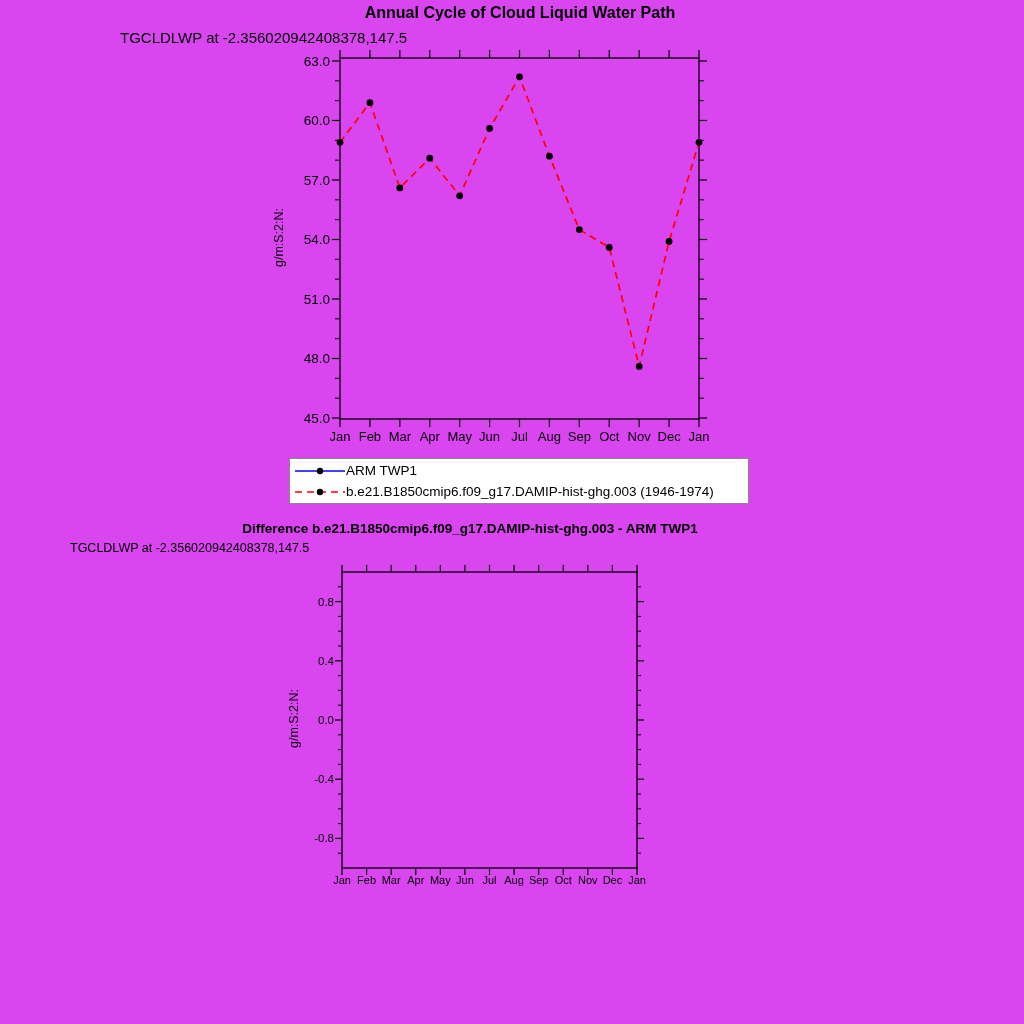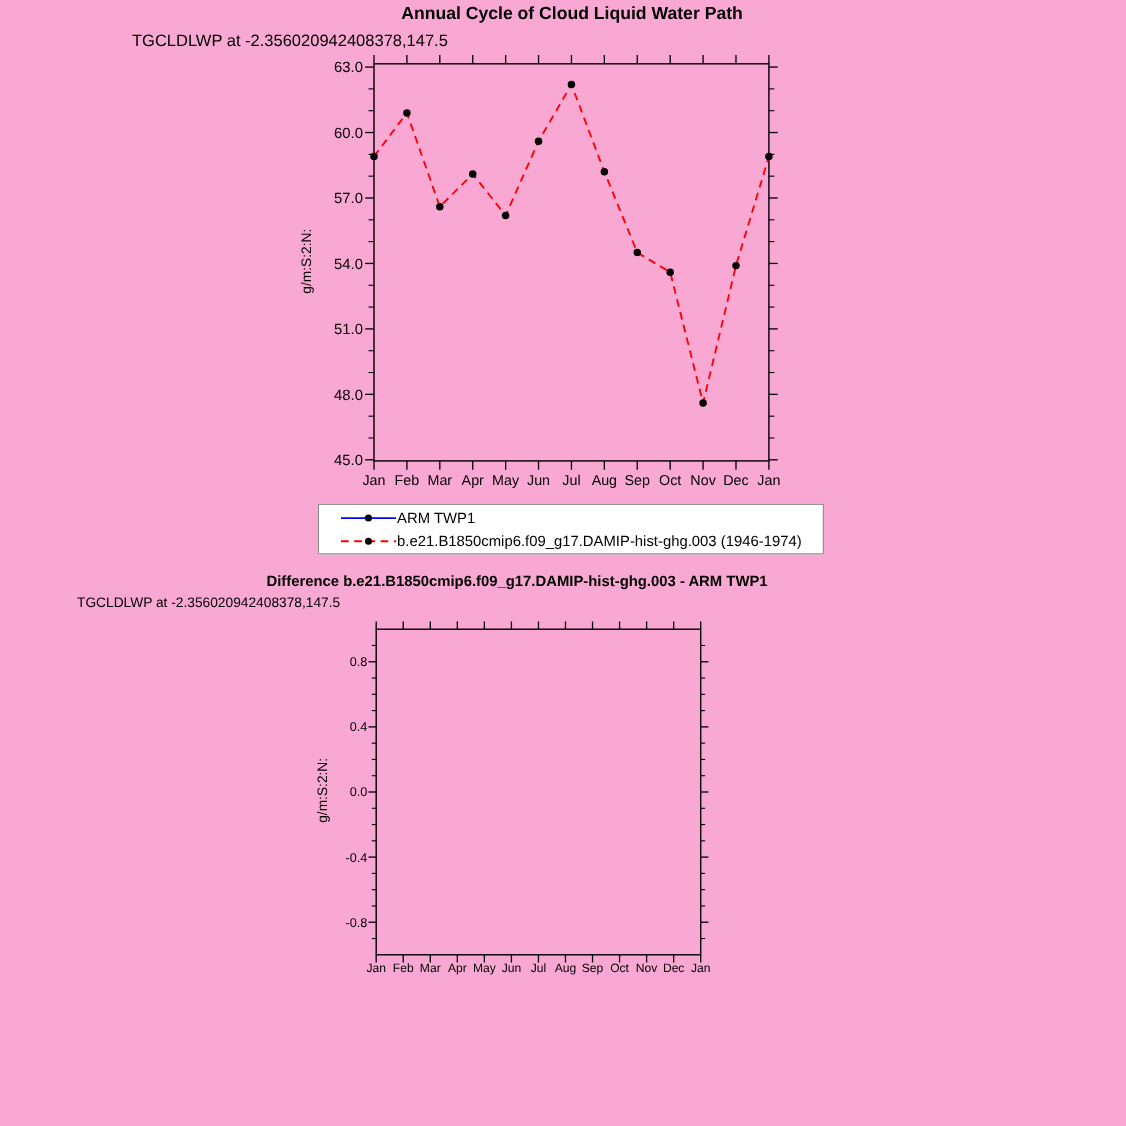--- a/index.html
+++ b/index.html
@@ -1,32 +1,32 @@
 <!DOCTYPE html>
 <html><head>
 <meta charset="utf-8">
 <style>
   html,body{margin:0;padding:0;background:#ffffff;}
-  .page{position:relative;width:1024px;height:1024px;background:#f9a8d4;
+  .page{position:relative;width:1024px;height:1024px;background:#d946ef;
         font-family:"Liberation Sans",sans-serif;color:#000;overflow:hidden;}
   .abs{position:absolute;}
   .title{font-weight:bold;text-align:center;white-space:nowrap;}
   .subtitle{text-align:left;white-space:nowrap;}
   .top-title{left:120px;top:4px;width:800px;font-size:16px;}
   .top-subtitle{left:120px;top:29px;width:800px;font-size:15px;}
   .bottom-title{left:70px;top:521px;width:800px;font-size:13.5px;}
   .bottom-subtitle{left:70px;top:541px;width:800px;font-size:12.5px;}
   .ylab{position:absolute;width:150px;height:15px;text-align:center;
         transform:rotate(-90deg);font-size:12.5px;white-space:nowrap;}
   #ylab-top{left:204px;top:230px;}
   #ylab-bottom{left:219px;top:711px;}
   #plot-svg{position:absolute;left:0;top:0;}
   .legend{position:absolute;left:289px;top:458px;width:460px;height:46px;
           border:1px solid #888;box-sizing:border-box;background:#fff;
-          display:flex;flex-direction:column;justify-content:center;padding-left:19px;}
+          display:flex;flex-direction:column;justify-content:center;padding-left:4px;}
   .legend-row{display:flex;align-items:center;height:21px;}
   .legend-sample{width:52px;height:12px;flex:none;}
   .legend-label{font-size:13.5px;white-space:nowrap;line-height:1;}
 </style>
 </head>
 <body>
 
 <div class="page">
 
   <div class="abs title top-title">Annual Cycle of Cloud Liquid Water Path</div>

